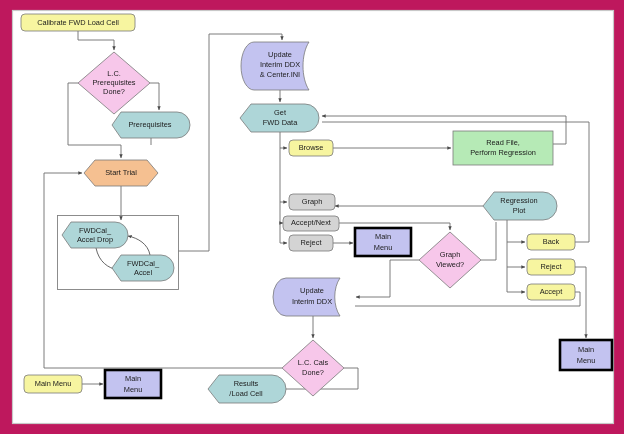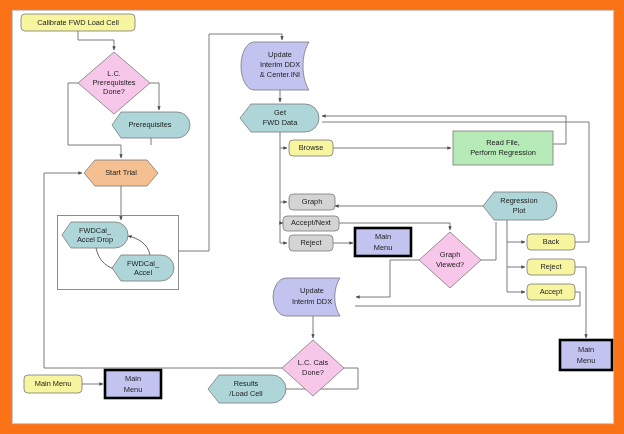--- a/index.html
+++ b/index.html
@@ -11,21 +11,21 @@
   body {
     width: 624px;
     height: 434px;
     font-family: "Liberation Sans", sans-serif;
     overflow: hidden;
   }
   #chart-root {
     position: relative;
     width: 624px;
     height: 434px;
-    background: #f97316;
+    background: #be185d;
   }
   svg#flow {
     position: absolute;
     top: 0;
     left: 0;
     width: 624px;
     height: 434px;
     display: block;
   }
   .node-label {

